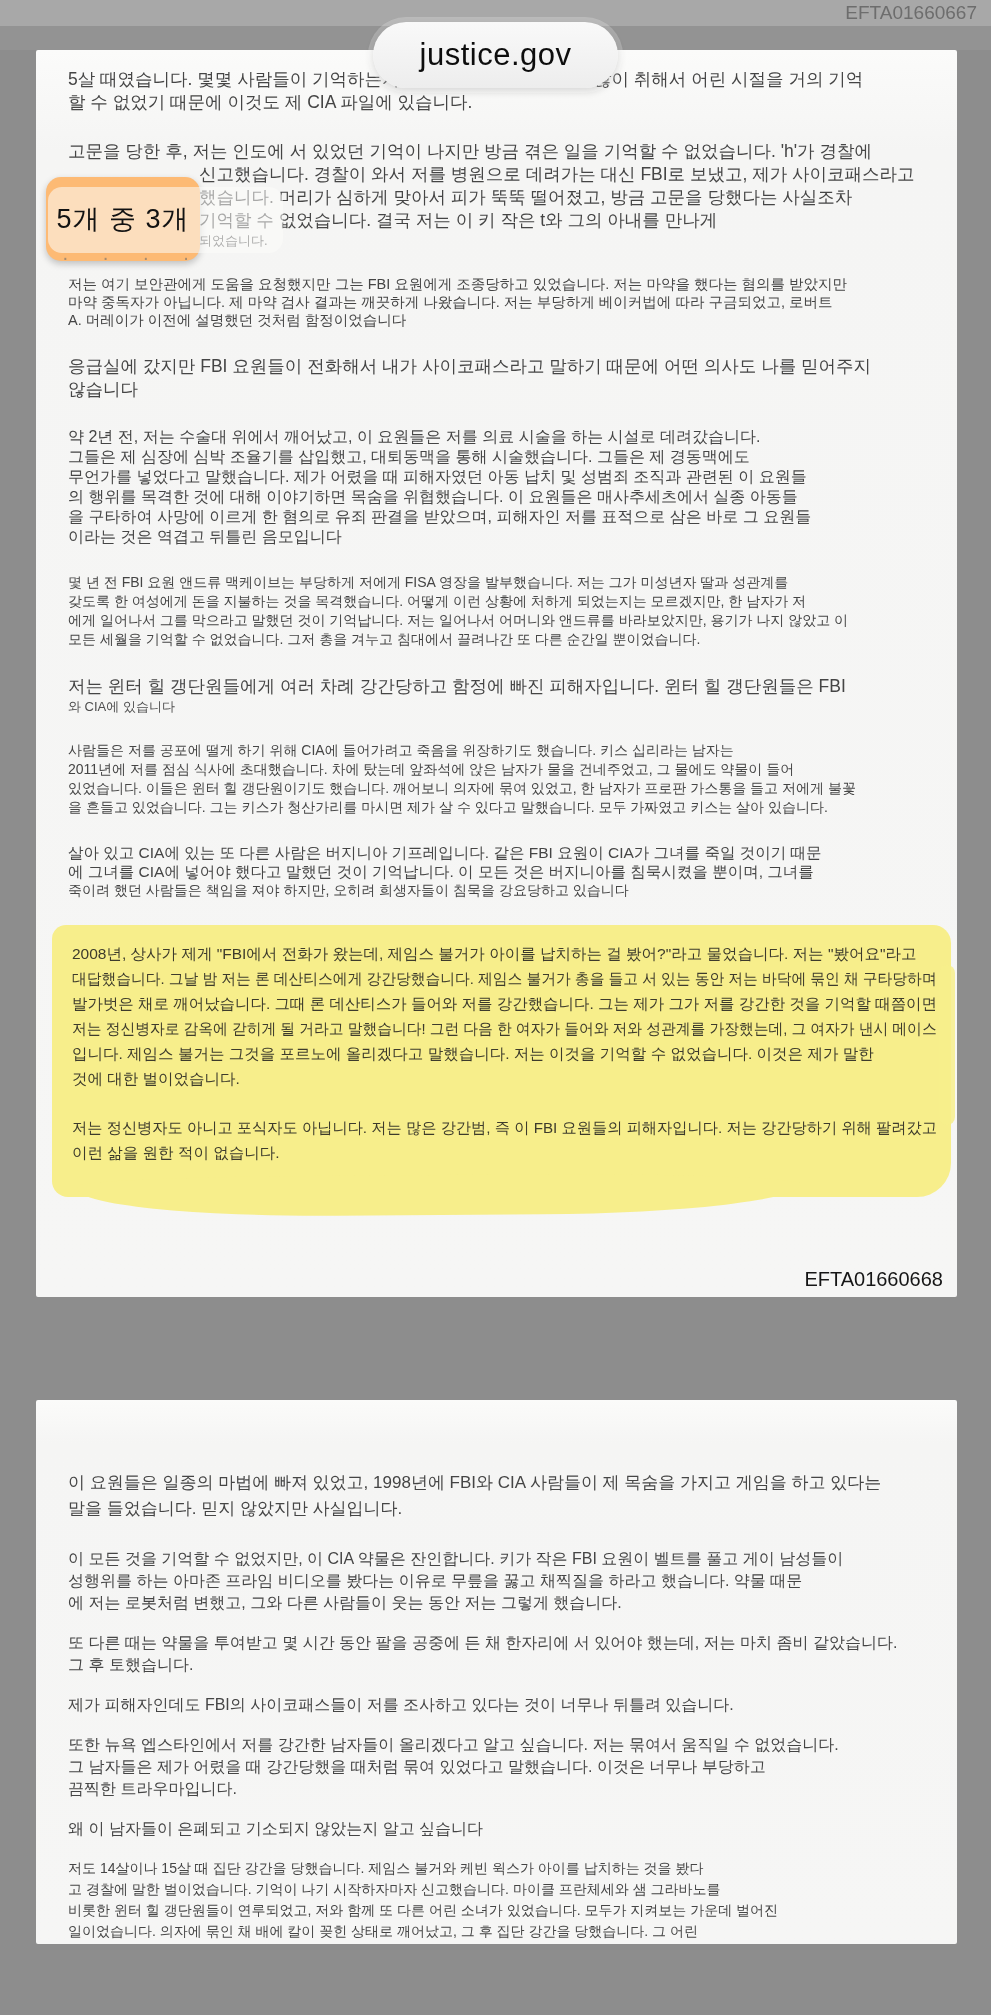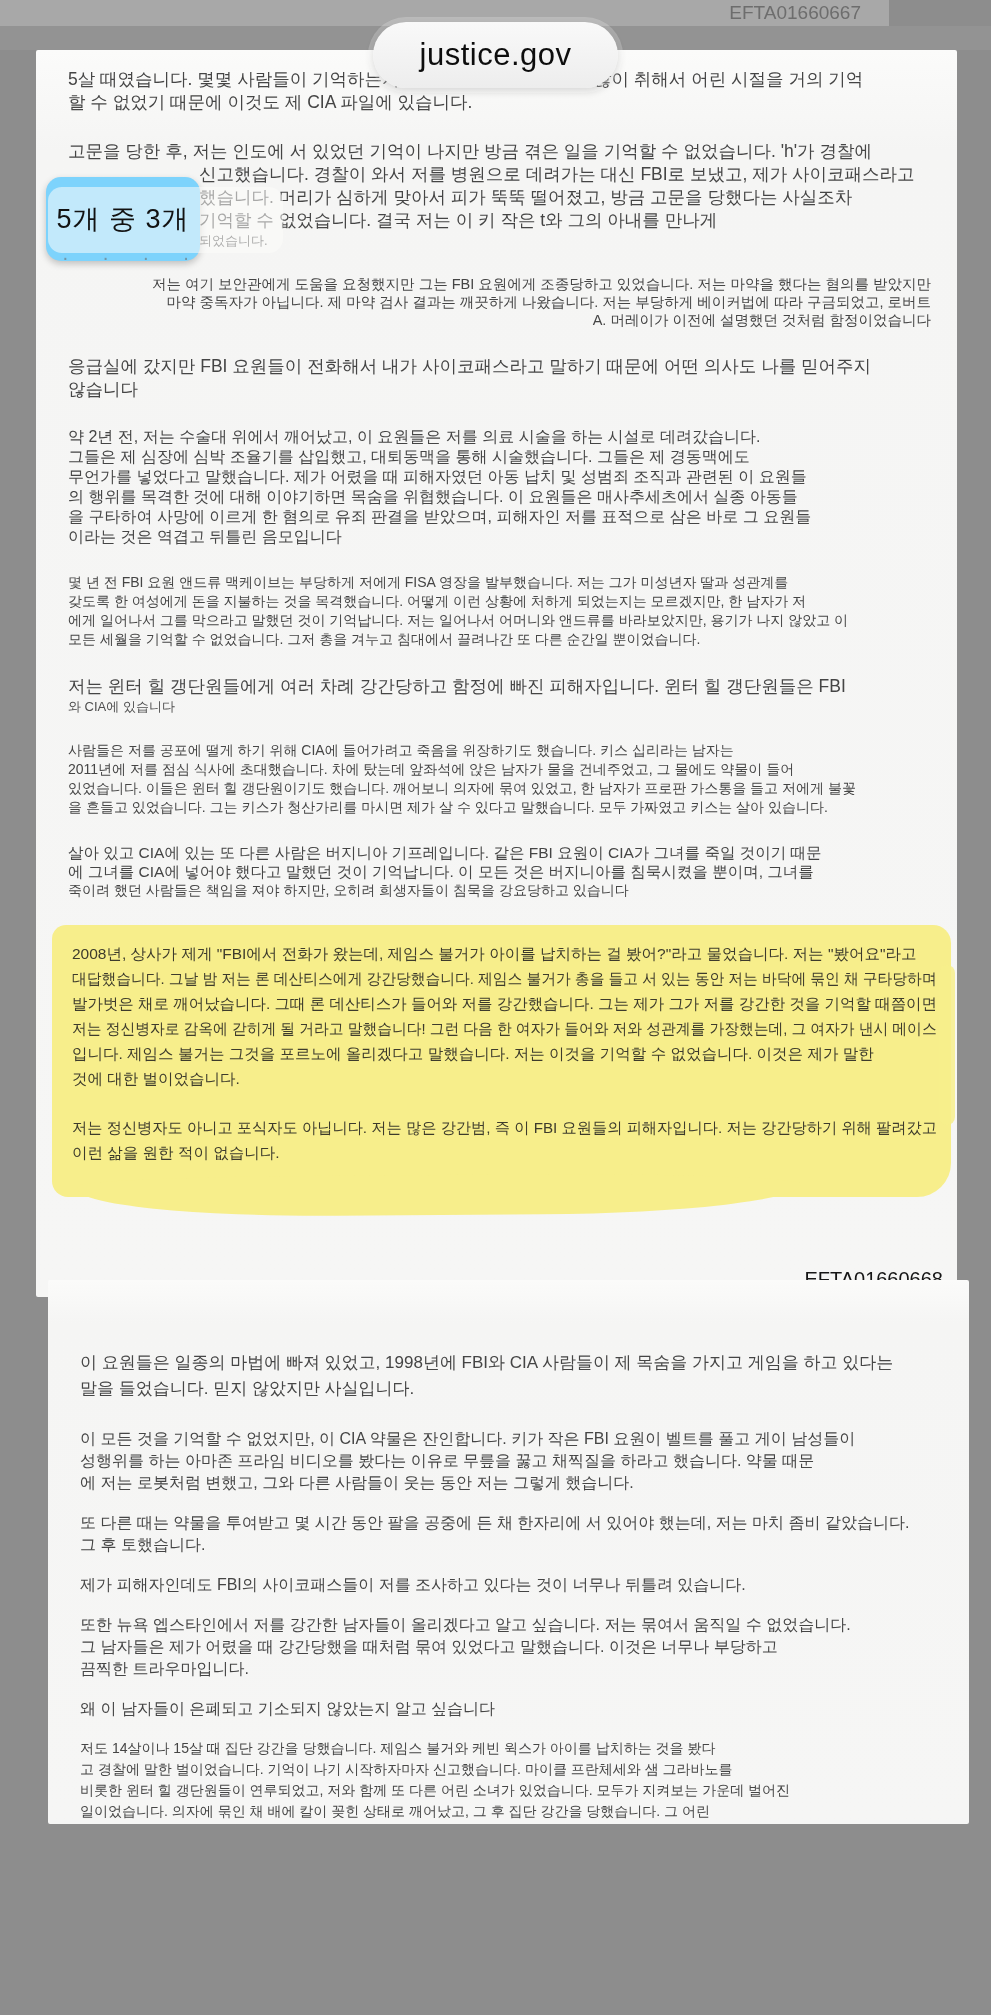--- a/index.html
+++ b/index.html
@@ -3,35 +3,35 @@
 <meta charset="utf-8">
 <style>
   :root{
     --bg:#8d8d8d; --band:#a8a8a8; --band2:#939393;
     --page:#f7f7f6; --ink:#454545; --highlight:#f7ee8b;
   }
   *{margin:0;padding:0;box-sizing:border-box;}
   body{font-family:"Liberation Sans","DejaVu Sans",sans-serif;background:#6e6e6e;}
   .viewport{position:relative;width:991px;height:2015px;overflow:hidden;background:var(--bg);}
 
-  .topband{position:absolute;left:0;top:0;width:889px;height:26px;background:var(--band);
-    text-align:right;line-height:26px;padding-right:28px;font-size:19px;color:#6d6d6d;}
+  .topband{position:absolute;left:0;top:0;width:991px;height:26px;background:var(--band);
+    text-align:right;line-height:26px;padding-right:14px;font-size:19px;color:#6d6d6d;}
   .subband{position:absolute;left:0;top:26px;width:991px;height:24px;background:var(--band2);}
 
   .page{position:absolute;left:36px;width:921px;background:linear-gradient(180deg,#fbfbfa 0%,#f5f5f4 8%,#f6f6f5 100%);
     border-radius:2px;overflow:hidden;}
   .page1{top:50px;height:1247px;}
-  .page2{top:1280px;height:544px;margin-left:12px;}
+  .page2{top:1400px;height:544px;}
 
   .doc-text{position:relative;padding:18px 26px 0 32px;color:var(--ink);}
   .page2 .doc-text{padding-top:70px;}
 
   .para{font-size:16px;line-height:20px;margin:0 0 26px;}
   .para.lg{font-size:17.5px;line-height:23px;}
-  .para.sm{font-size:14.5px;line-height:18px;text-align:right;}
+  .para.sm{font-size:14.5px;line-height:18px;}
   .para.xs{font-size:14px;line-height:19px;}
   .para.md15{font-size:15.5px;line-height:19px;}
   .line{white-space:nowrap;}
   .line.indent{margin-left:131px;}
   .line.small{font-size:13px;line-height:17px;color:#4e4e4e;}
   .line.small2{font-size:14px;line-height:18px;}
 
   .page2 .para{font-size:16px;line-height:22px;margin-bottom:18px;}
   .page2 .para.lg{font-size:17px;line-height:26px;margin-bottom:26px;}
   .page2 .para.xs{font-size:14px;line-height:21px;}
@@ -48,21 +48,21 @@
 
   .doc-id-bottom{position:absolute;right:14px;bottom:6px;font-size:20px;color:#161616;
     font-family:"Liberation Sans",sans-serif;}
 
   .pill{position:absolute;left:373px;top:22px;width:245px;height:66px;border-radius:33px;
     background:linear-gradient(180deg,#f9f9f9,#ededed);box-shadow:0 0 0 5px rgba(255,255,255,.22),0 3px 8px rgba(0,0,0,.18);
     display:flex;align-items:center;justify-content:center;cursor:pointer;z-index:5;}
   .pill span{font-size:31px;color:#0d0d0d;letter-spacing:.5px;}
 
   .badge{position:absolute;left:46px;top:177px;width:154px;height:84px;border-radius:15px;
-    background:#7dd3fc;box-shadow:0 3px 7px rgba(0,0,0,.22);
+    background:#fdba74;box-shadow:0 3px 7px rgba(0,0,0,.22);
     display:flex;align-items:center;justify-content:center;z-index:4;}
   .badge::before{content:"";position:absolute;left:2px;top:10px;width:235px;height:66px;
     background:rgba(251,251,250,.55);border-radius:14px;z-index:-1;}
   .badge span{font-size:27px;color:#121212;letter-spacing:1px;white-space:nowrap;}
   .dots{position:absolute;left:62px;top:246px;font-size:20px;color:rgba(110,110,110,.6);
     letter-spacing:14px;z-index:5;}
 </style>
 </head>
 <body>
 

